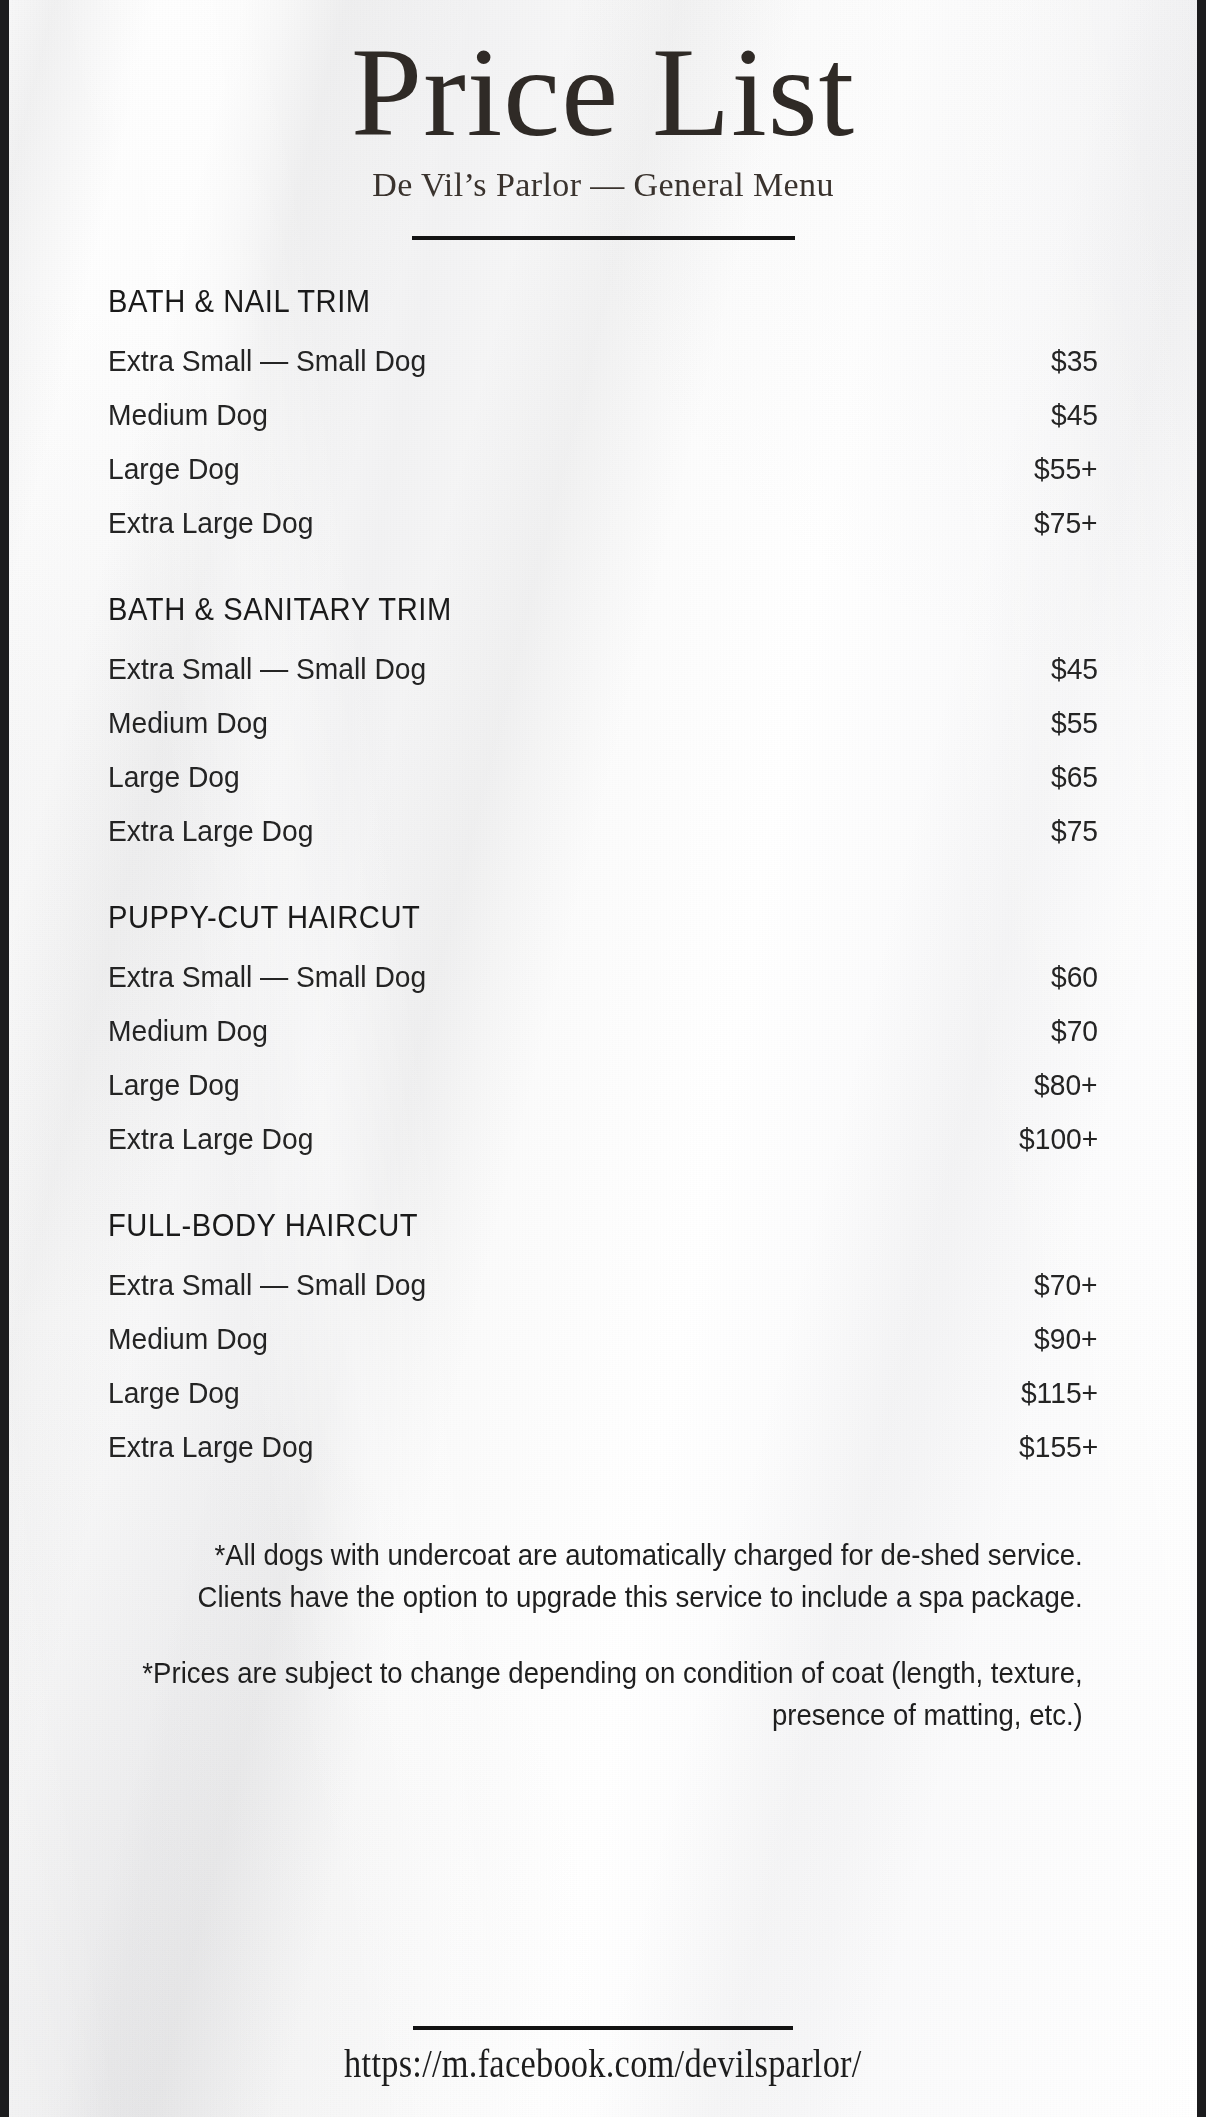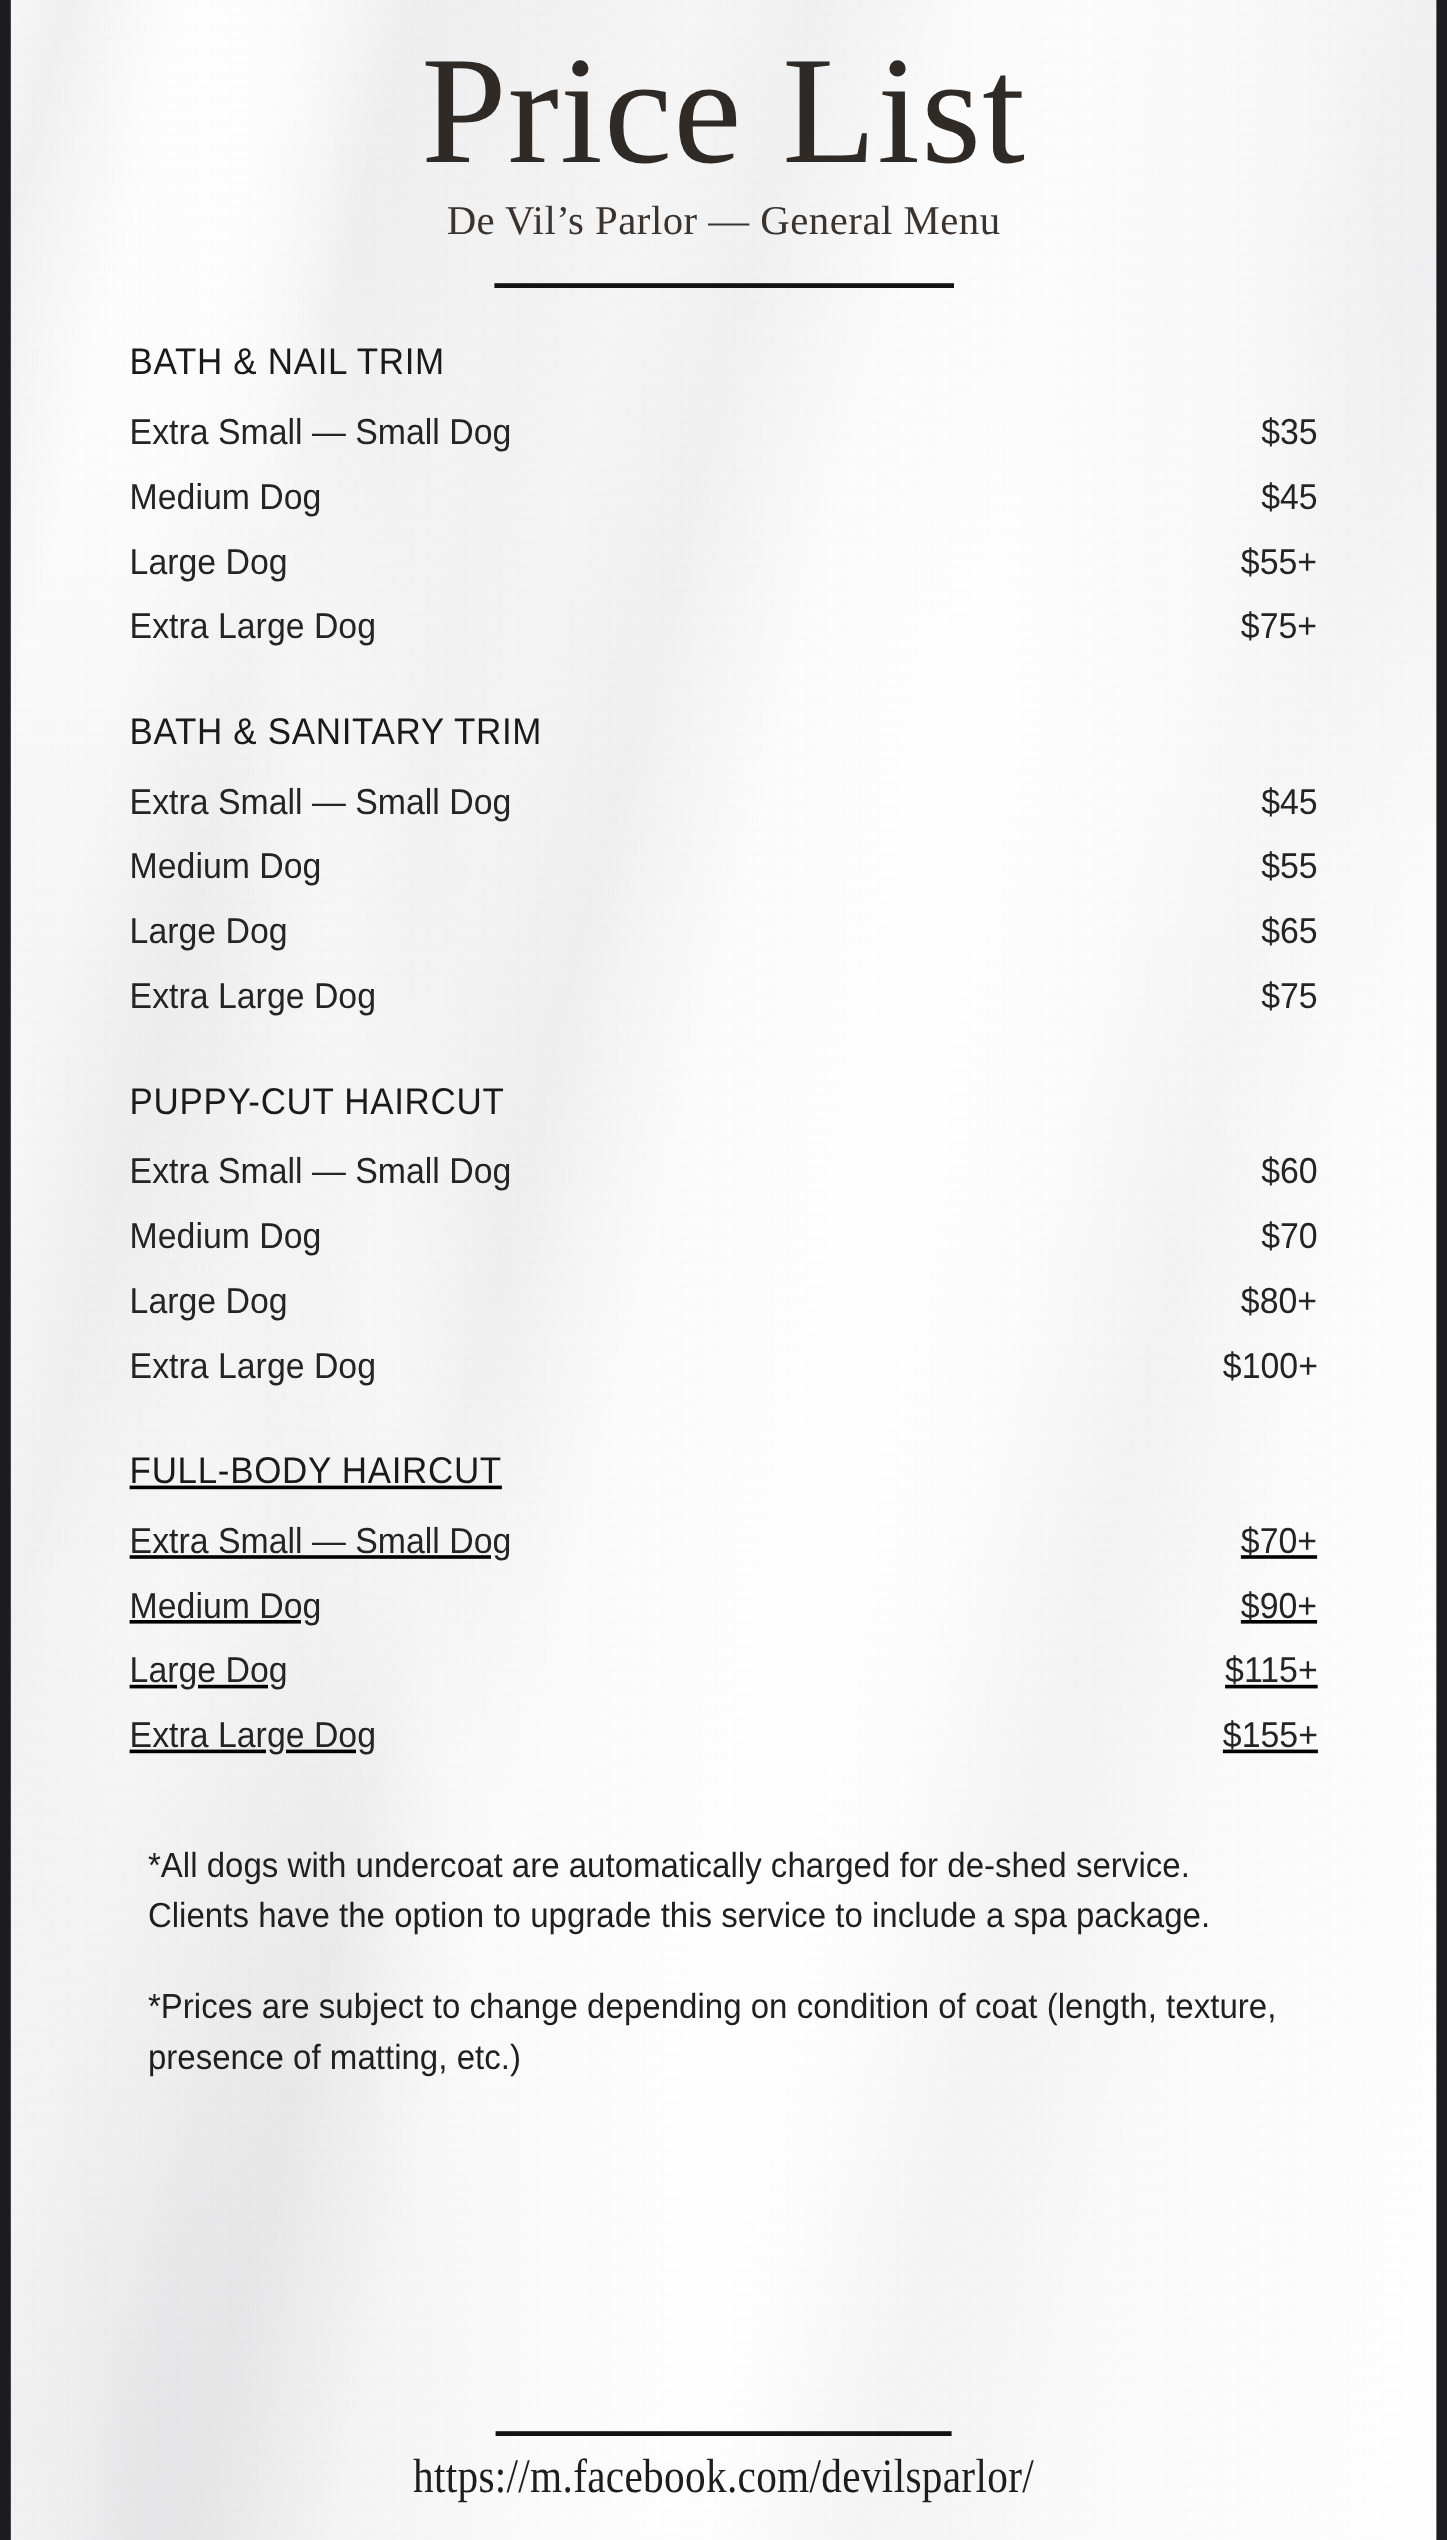--- a/index.html
+++ b/index.html
@@ -130,21 +130,21 @@
   .rule-bottom { width: 380px; margin-top: 0; }
 
   .menu {
     margin: 44px auto 0 auto;
     width: 1010px;
     box-sizing: border-box;
     padding: 0 10px;
   }
 
   .section { margin-bottom: 42px; }
-  .section:last-child { margin-bottom: 0; text-decoration: underline; }
+  .section:last-child { margin-bottom: 0; }
 
   .section-title {
     margin: 0 0 14px 0;
     font-family: "Liberation Sans Narrow", "Liberation Sans", sans-serif;
     font-size: 31px;
     font-weight: 500;
     letter-spacing: 0.6px;
     color: #1a1a1a;
     transform: scaleX(0.94);
     transform-origin: left center;
@@ -164,21 +164,21 @@
     font-weight: 400;
     color: #242424;
     white-space: nowrap;
   }
   .row-label { transform: scaleX(0.94); transform-origin: left center; }
   .row-price { transform: scaleX(0.94); transform-origin: right center; }
 
   .notes {
     margin: 60px auto 0 auto;
     width: 1010px;
-    text-align: left;
+    text-align: right;
   }
   .note {
     margin: 0;
     font-family: "Liberation Sans Narrow", "Liberation Sans", sans-serif;
     font-size: 29px;
     line-height: 1.45;
     color: #1f1f1f;
     transform: scaleX(0.95);
   }
   .note + .note { margin-top: 34px; }

